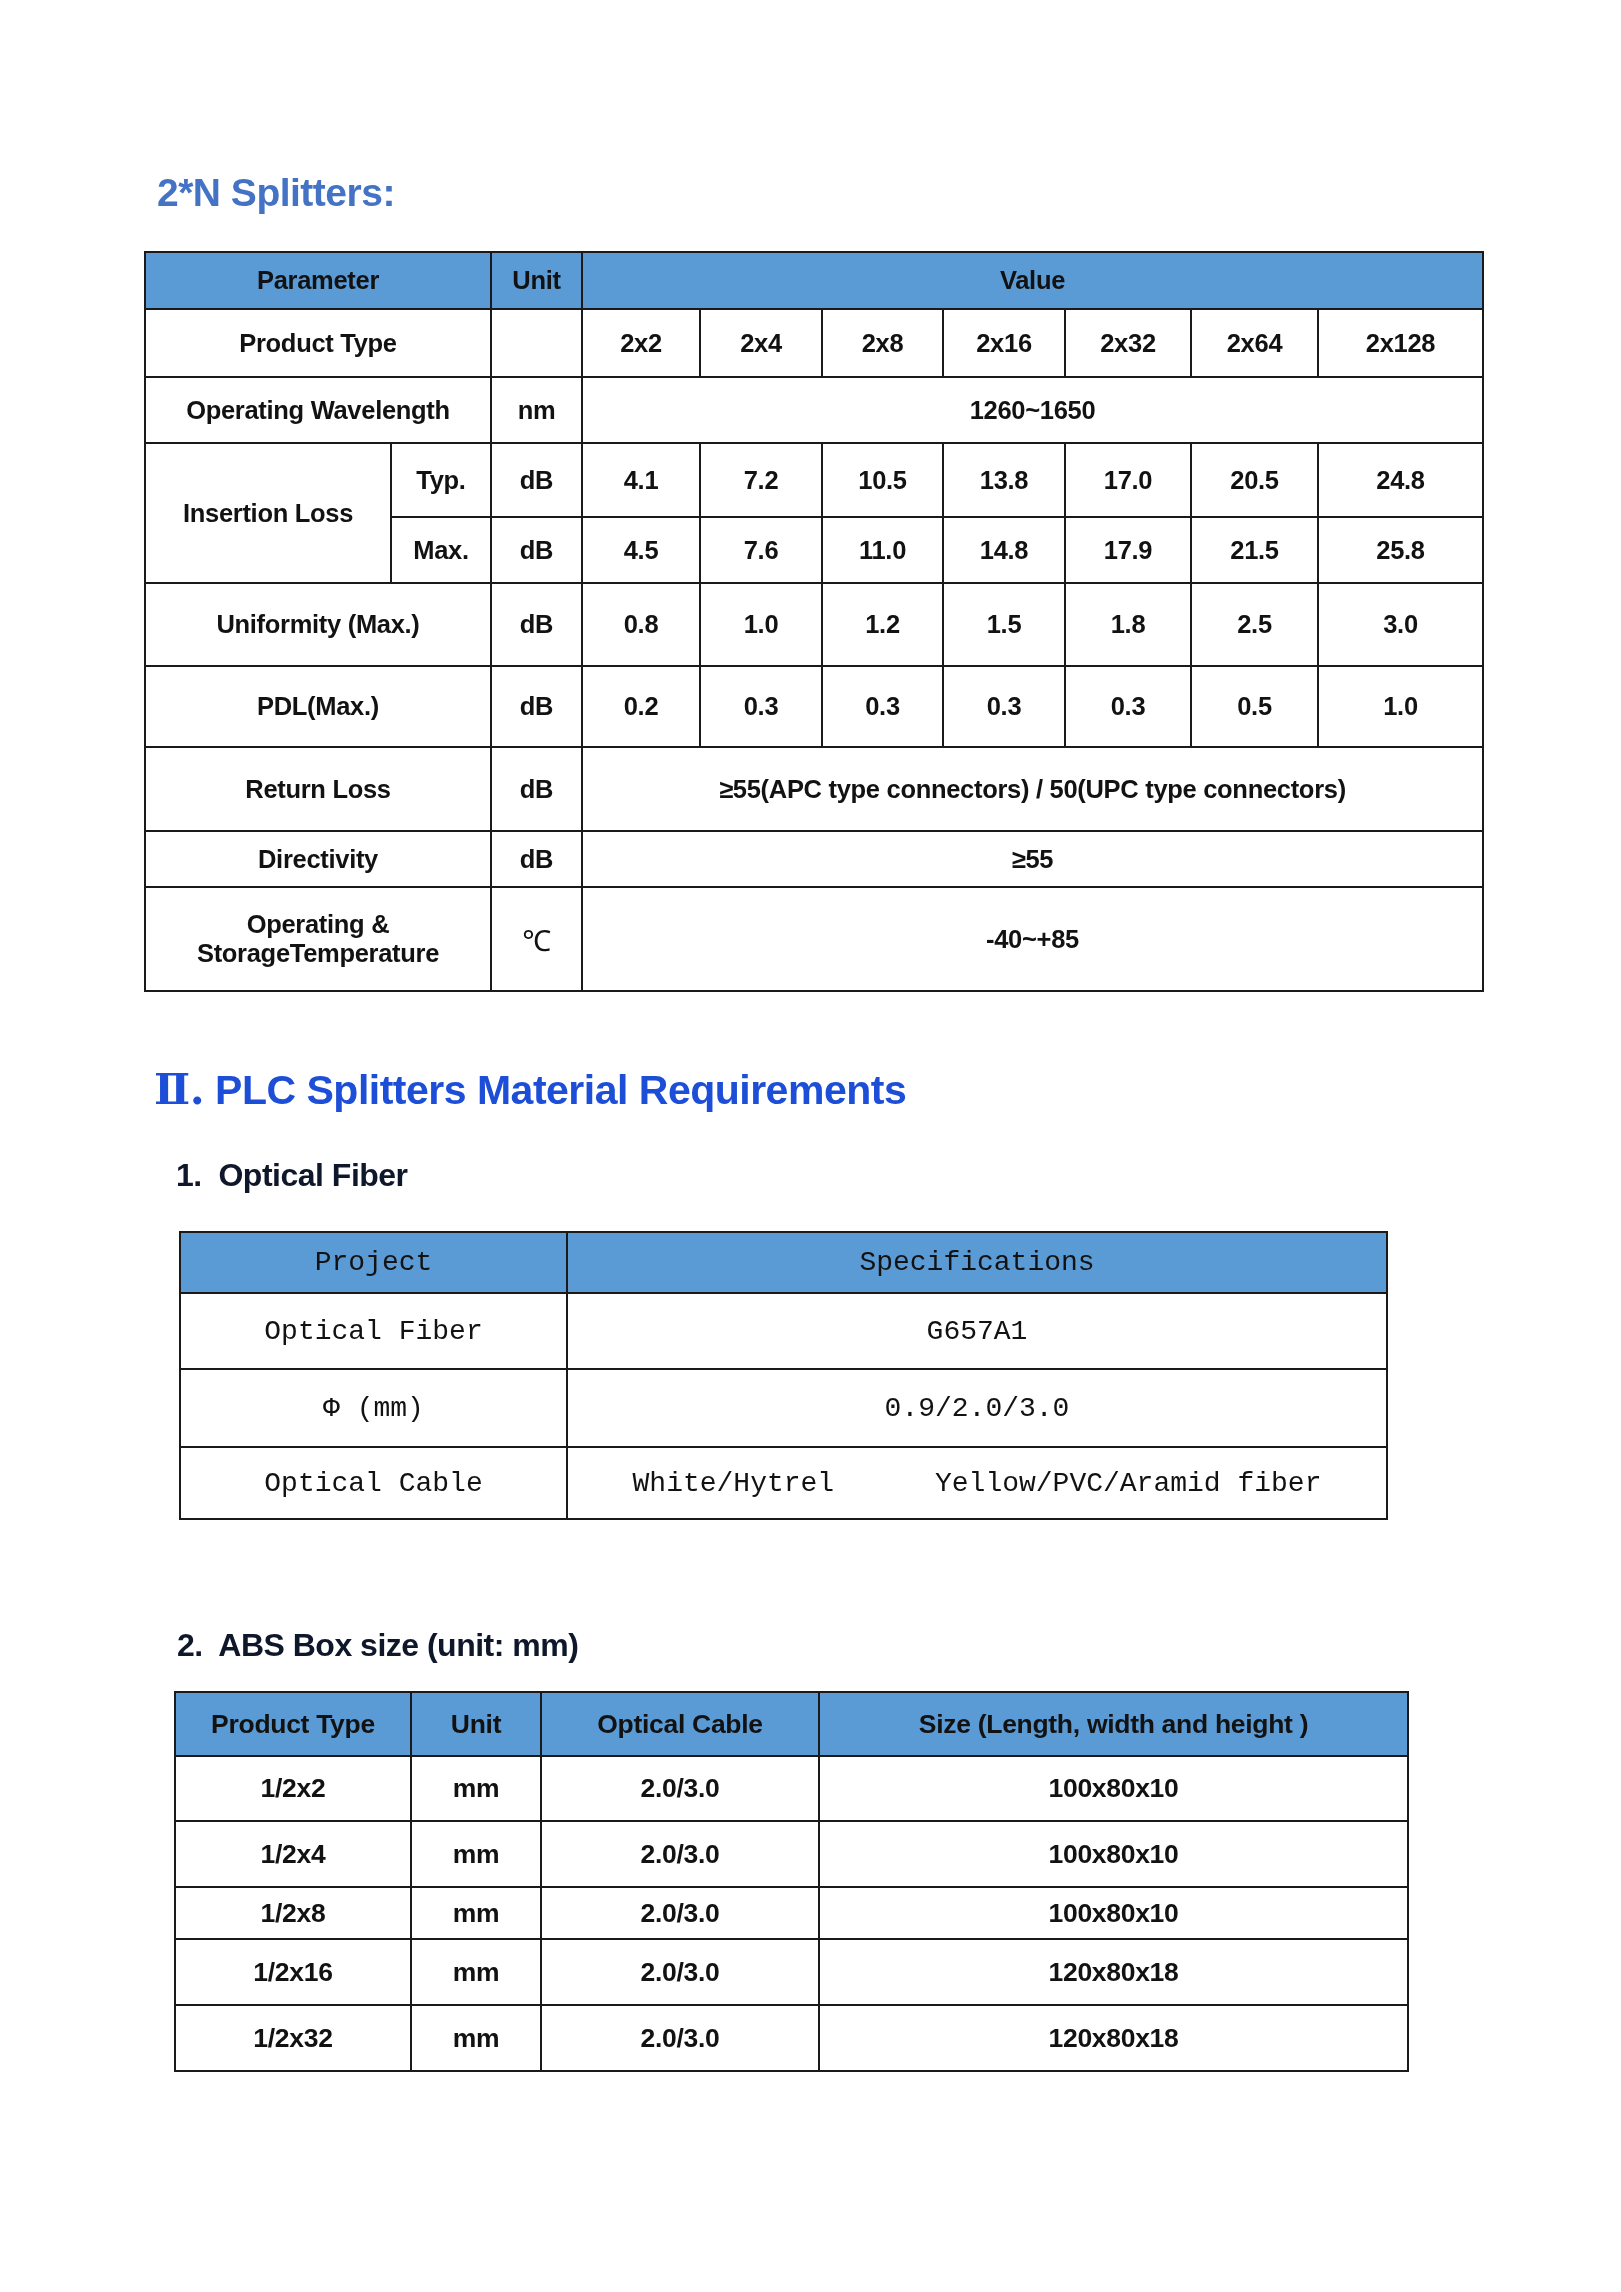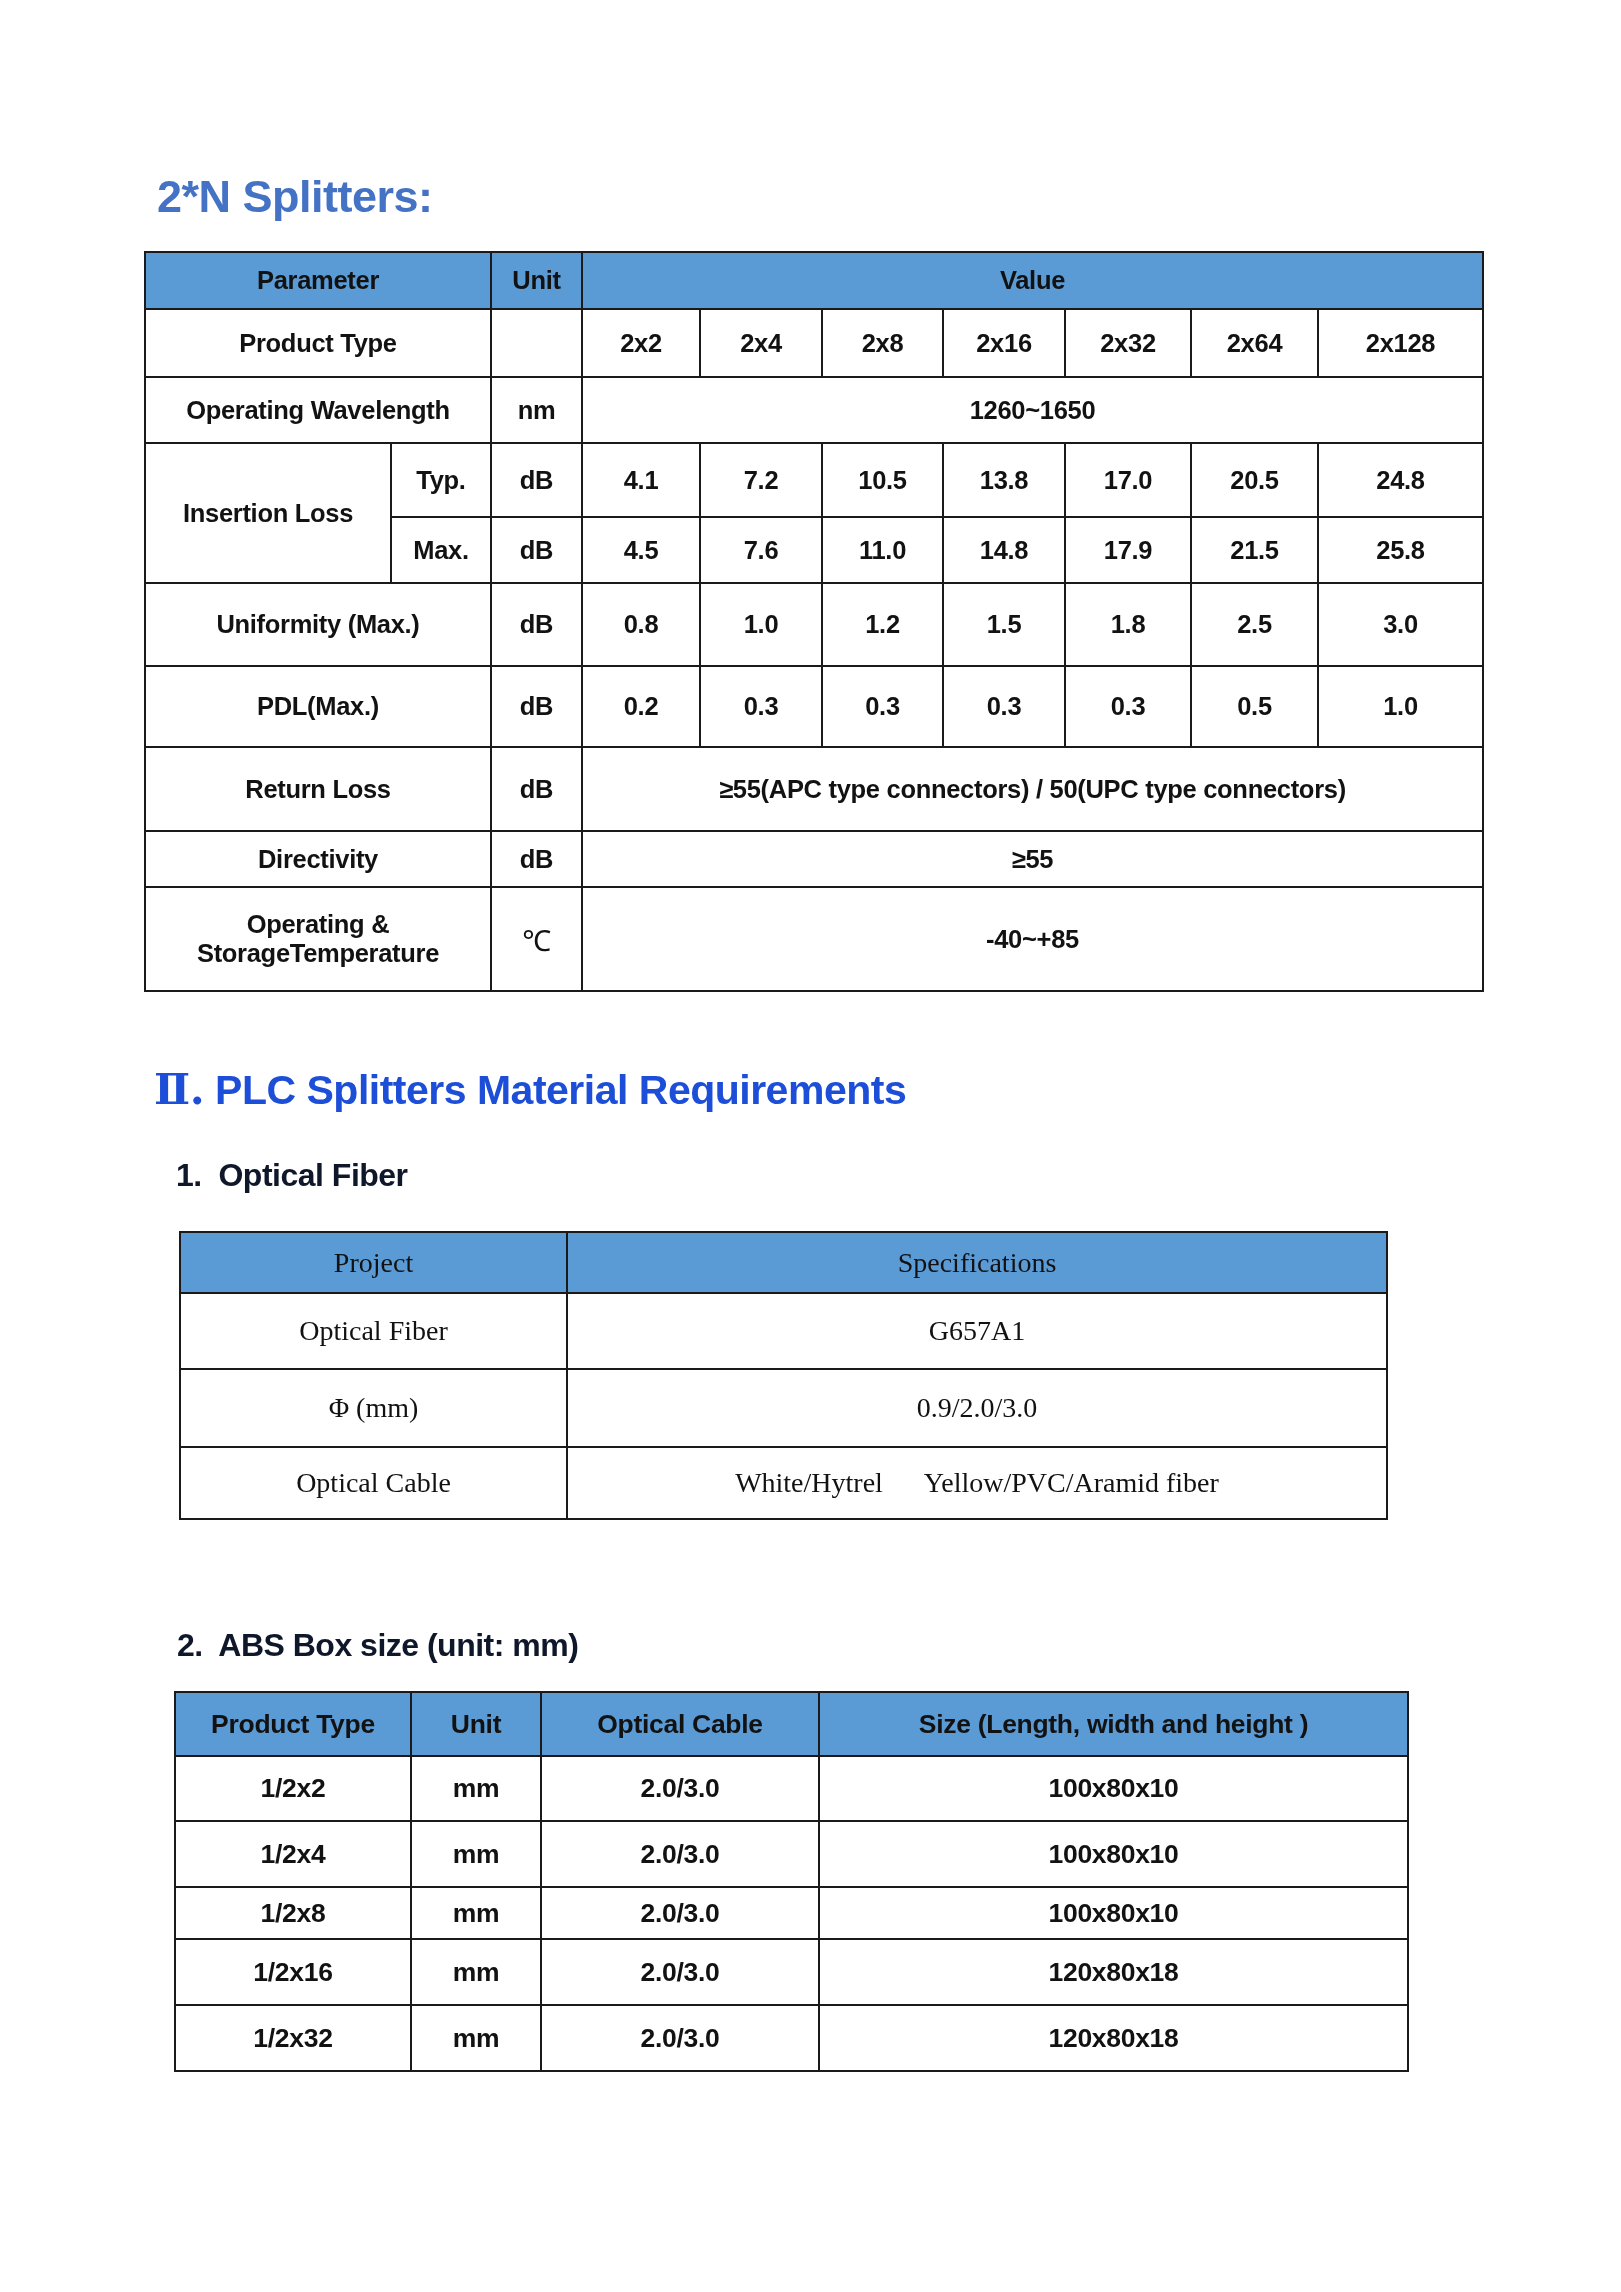--- a/index.html
+++ b/index.html
@@ -1,31 +1,31 @@
 <!DOCTYPE html>
 <html><head>
 <meta charset="utf-8">
 <style>
   html,body{margin:0;padding:0;background:#fff;}
   .page{position:relative;width:1621px;height:2293px;background:#ffffff;
         font-family:"Liberation Sans",sans-serif;color:#121212;overflow:hidden;}
-  .doc-title{position:absolute;left:157px;top:171px;font-size:45px;font-weight:bold;
+  .doc-title{position:absolute;left:157px;top:171px;font-size:39px;font-weight:bold;
         color:#4472C4;letter-spacing:-0.5px;}
   .sec-heading{position:absolute;left:154px;top:1064px;font-size:41px;font-weight:bold;
         color:#1d4ed8;letter-spacing:-0.5px;text-align:center;}
   .sec-heading .numeral{font-family:"DejaVu Serif","DejaVu Sans",serif;font-weight:600;font-size:43px;}
   .sub-heading{position:absolute;font-size:32px;font-weight:bold;color:#0f172a;
         white-space:pre;letter-spacing:-0.5px;margin-left:24px;}
   #h-fiber{left:152px;top:1157px;}
   #h-abs{left:153px;top:1627px;}
   table{border-collapse:collapse;table-layout:fixed;position:absolute;background:#fff;}
   td{border:2px solid #1a1a1a;text-align:center;vertical-align:middle;padding:0 3.9px;overflow:hidden;}
   .t1{left:144px;top:251px;width:1337px;border:2.9px solid #000;font-size:25.5px;font-weight:bold;letter-spacing:-0.3px;}
   .t2{left:179px;top:1231px;width:1208px;border:2.9px solid #000;
-      font-family:Liberation Serif, serif;font-size:28px;font-weight:normal;}
+      font-family:Liberation Mono, monospace;font-size:28px;font-weight:normal;}
   .t2 td{white-space:pre-wrap;}
   .t3{left:174px;top:1691px;width:1234px;border:2.9px solid #000;font-size:26.5px;font-weight:bold;letter-spacing:-0.3px;}
   .th-blue{background:#5B9BD5;margin-top:42px;}
   .celsius{font-weight:normal;font-size:29px;}
 </style>
 </head>
 <body>
 
 <div class="page">
 

